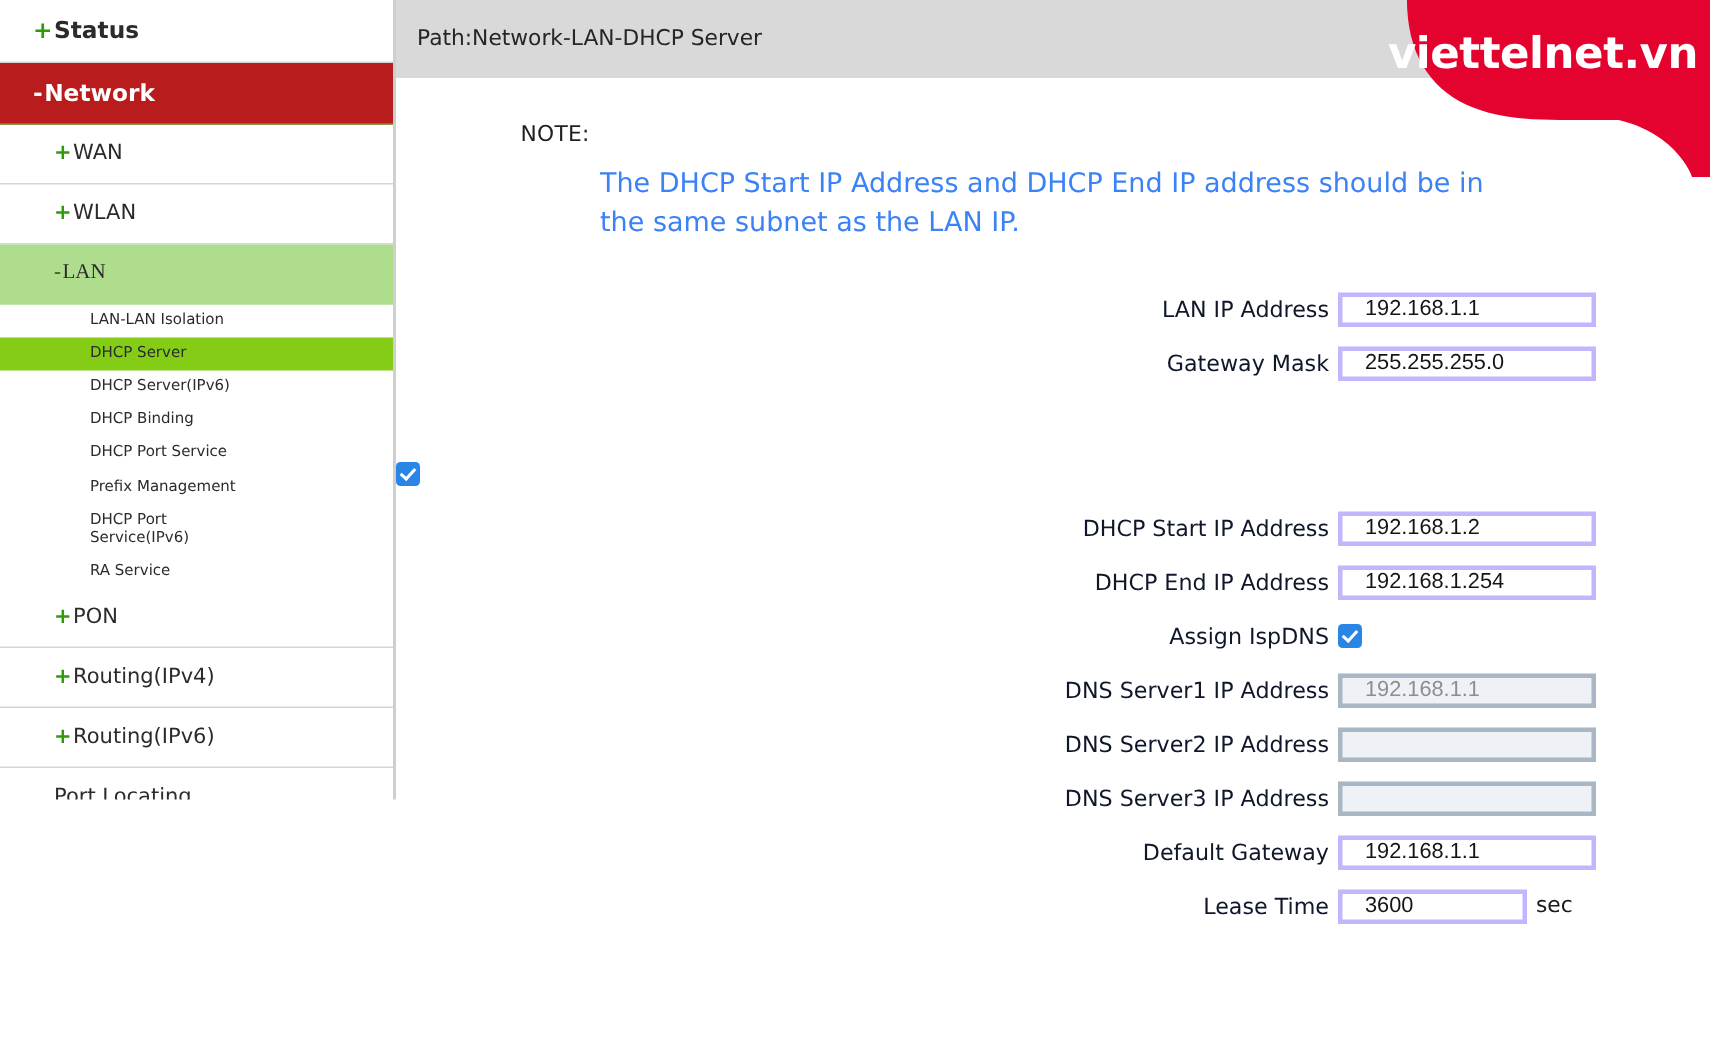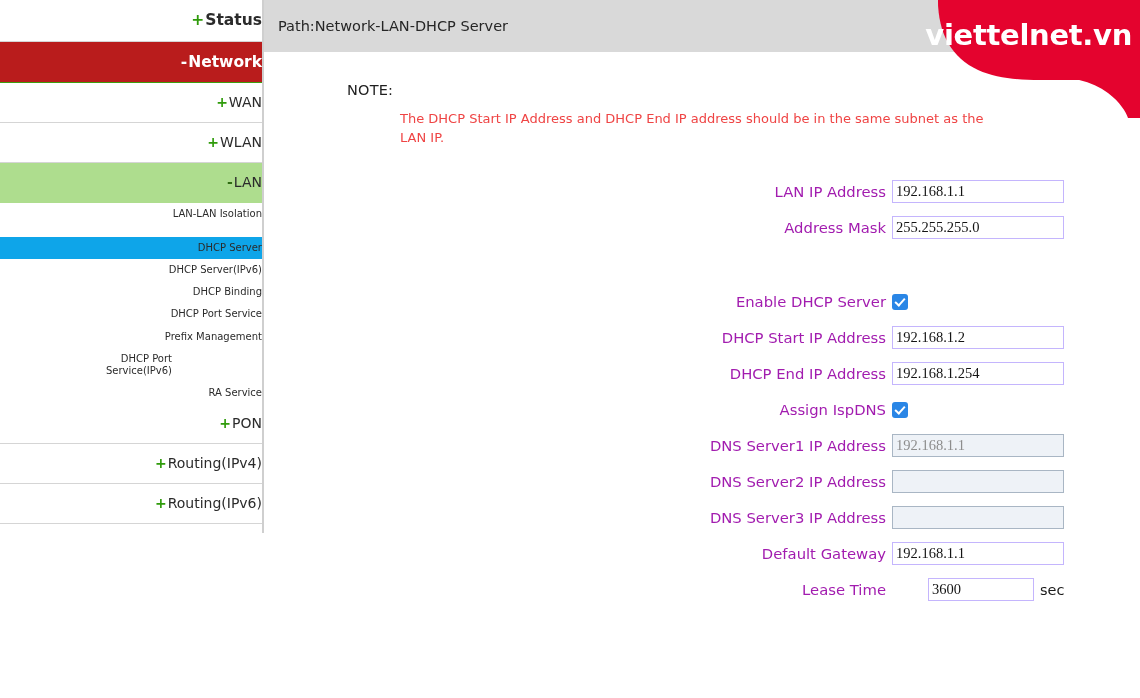--- a/index.html
+++ b/index.html
@@ -25,21 +25,20 @@
   
   .sidebar {
     width: 264px;
     min-width: 264px;
     height: 533px;
     background: #ffffff;
     border-right: 2px solid #cfcfcf;
     box-sizing: border-box;
     position: relative;
     overflow: hidden;
-    text-align: right;
   }
   .nav-item {
     box-sizing: border-box;
     display: block;
     width: 100%;
     position: relative;
     color: #2b2b2b;
     font-size: 15px;
     line-height: 1.2;
     white-space: nowrap;
@@ -59,33 +58,33 @@
   
   .lvl1 {
     font-weight: normal;
     font-size: 14px;
     padding: 11px 0 11px 36px;
     border-bottom: 1px solid #d5d5d5;
   }
   .lvl1.open {
     background: #aedd8e;
     border-bottom: 1px solid #aedd8e;
+    font-family: Liberation Serif, serif;
   }
   
   .lvl2 {
     font-weight: normal;
     font-size: 10px;
     padding: 5px 0 5px 60px;
     border-bottom: none;
     white-space: normal;
     line-height: 1.22;
   }
   .lvl2.selected {
-    background: #0ea5e9;
-    margin-top: 12px;
+    background: #84cc16;
   }
   .lvl2.wrap {
     padding-right: 90px;
   }
   .sign {
     color: #2f9b0b;
     font-weight: bold;
     margin-right: 1px;
   }
   .lvl0.active .sign { color: #ffffff; }
@@ -123,65 +122,64 @@
     padding-left: 83px;
     color: #1f1f1f;
   }
   .note-title {
     font-size: 14.5px;
     letter-spacing: .2px;
   }
   .note-text {
     margin-top: 12px;
     padding-left: 53px;
-    font-size: 13px;
+    font-size: 18px;
     line-height: 1.45;
     max-width: 600px;
-    color: #ef4444;
+    color: #3b82f6;
   }
 
   .form {
     margin-top: 26px;
     padding-left: 0;
   }
   .frow {
     display: flex;
     align-items: center;
     height: 36px;
   }
   .flabel {
     width: 628px;
     text-align: right;
     padding-right: 6px;
     box-sizing: border-box;
     font-size: 14.8px;
-    color: #a21caf;
+    color: #0f172a;
     white-space: nowrap;
   }
   .finput {
     width: 172px;
     height: 23px;
     box-sizing: border-box;
-    border: 1px solid #c4b5fd;
+    border: 3px solid #c4b5fd;
     background: #ffffff;
     color: #141414;
-    font-family: Liberation Serif, serif;
+    font-family: Liberation Sans, sans-serif;
     font-size: 14.5px;
-    padding: 0 3px;
+    padding: 0 15px;
     outline: none;
     border-radius: 0;
   }
   .finput.disabled {
     background: #eef2f7;
     color: #8d8d8d;
     border-color: #a9b6c4;
   }
   .finput.short {
-    width: 106px;
-    margin-left: 36px;
+    width: 126px;
   }
   .unit {
     margin-left: 6px;
     font-size: 14.5px;
     color: #1a1a1a;
   }
   .chk {
     width: 16px;
     height: 16px;
     background: #2a86e6;
@@ -266,28 +264,27 @@
     </div>
 
     <div class="form">
 
       <div class="frow">
         <div class="flabel">LAN IP Address</div>
         <input class="finput" type="text" value="192.168.1.1" style="">
       </div>
 
       <div class="frow">
-        <div class="flabel">Address Mask</div>
+        <div class="flabel">Gateway Mask</div>
         <input class="finput" type="text" value="255.255.255.0" style="">
       </div>
 
       <div style="height:38px"></div>
 
       <div class="frow">
-        <div class="flabel">Enable DHCP Server</div>
         <span class="chk"></span>
       </div>
 
       <div class="frow">
         <div class="flabel">DHCP Start IP Address</div>
         <input class="finput" type="text" value="192.168.1.2" style="">
       </div>
 
       <div class="frow">
         <div class="flabel">DHCP End IP Address</div>

